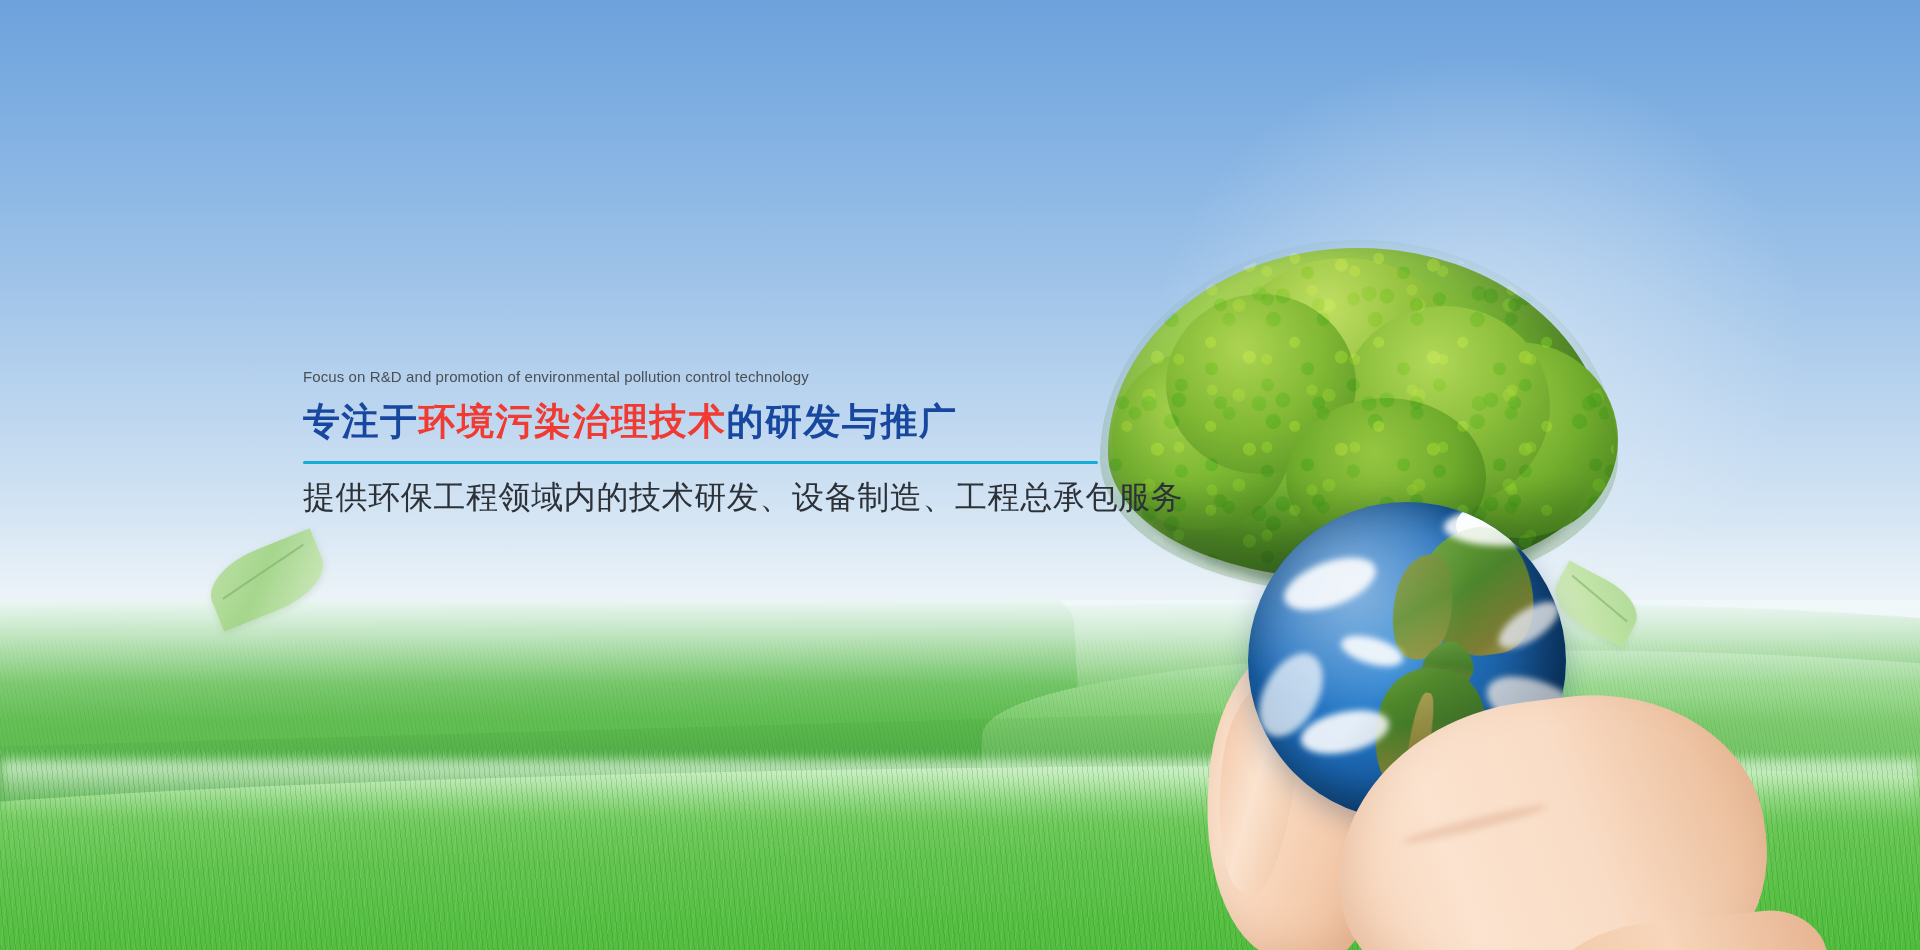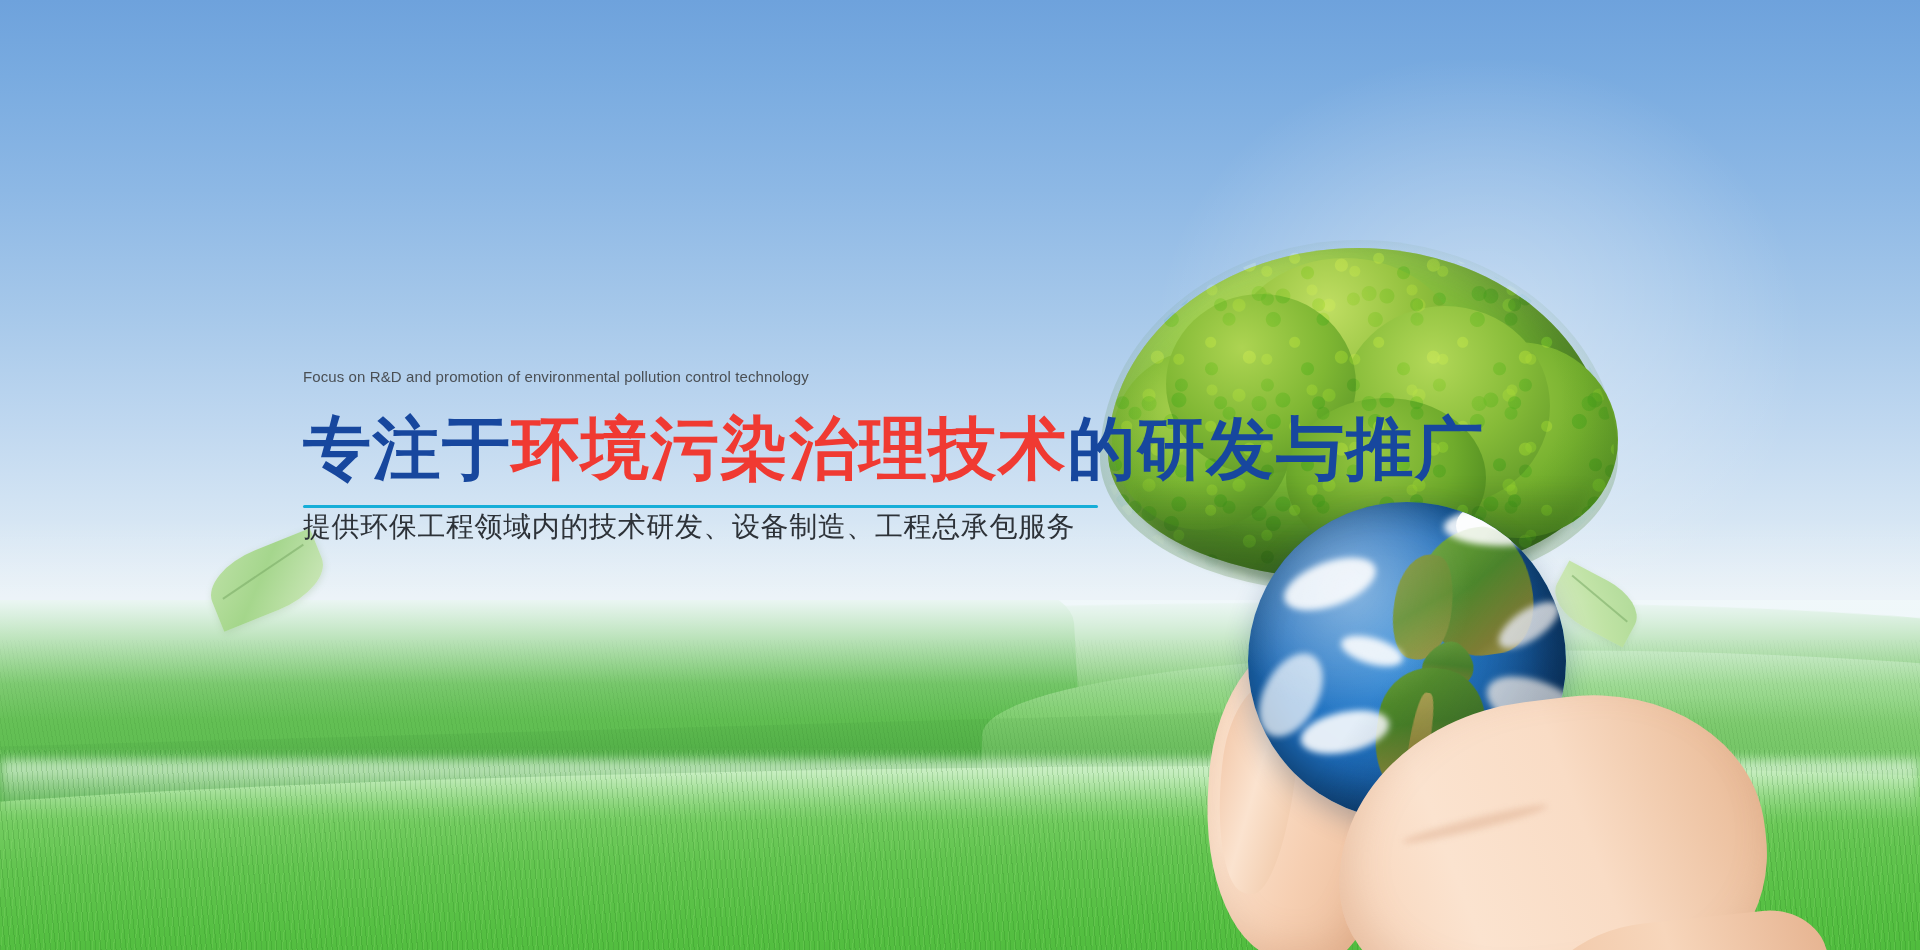--- a/index.html
+++ b/index.html
@@ -419,39 +419,39 @@
   .eyebrow {
     margin: 0;
     font-size: 15px;
     line-height: 1.25;
     letter-spacing: 0.1px;
     color: #4a4f54;
     font-weight: 400;
     white-space: nowrap;
   }
   .headline {
-    margin: 23px 0 0 0;
-    font-size: 68px;
+    margin: 14px 0 0 0;
+    font-size: 37px;
     line-height: 1.14;
     font-weight: 700;
     letter-spacing: 1.5px;
     white-space: nowrap;
   }
   .hl-blue  { color: #17479E; }
   .hl-red   { color: #F03A32; }
   .rule {
     margin-top: 18px;
     width: 795px;
     height: 3px;
     background: #16AED8;
     border-radius: 2px;
   }
   .subline {
-    margin: 1px 0 0 0;
-    font-size: 28px;
+    margin: 13px 0 0 0;
+    font-size: 32px;
     line-height: 1.3;
     color: #2d3238;
     font-weight: 400;
     letter-spacing: 0.6px;
     white-space: nowrap;
   }
 </style>
 </head>
 <body>
 

